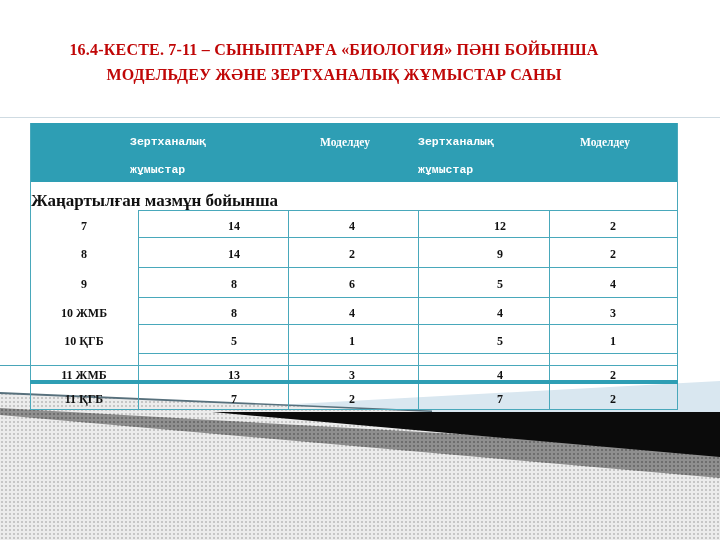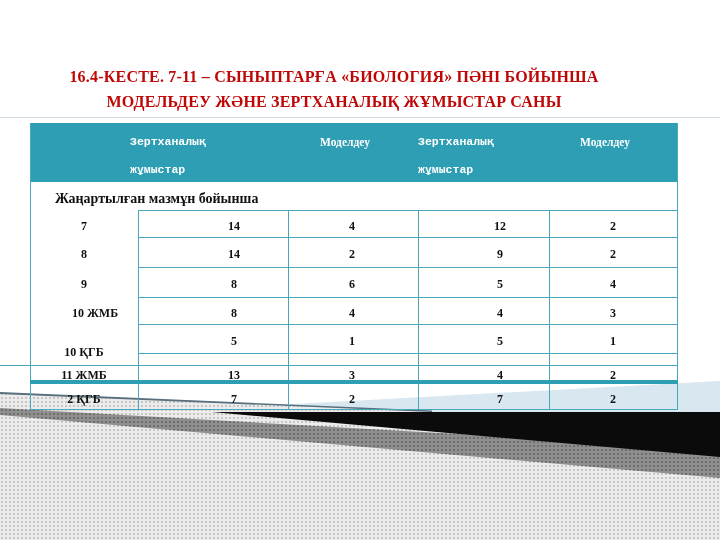--- a/index.html
+++ b/index.html
@@ -2,21 +2,21 @@
 <html><head>
 <meta charset="utf-8">
 <style>
   html,body{margin:0;padding:0;background:#fff;}
   .slide{
     position:relative;width:720px;height:540px;background:#ffffff;
     font-family:"Liberation Serif",serif;overflow:hidden;
   }
   
   .title{
-    position:absolute;top:64px;left:0;width:668px;text-align:center;
+    position:absolute;top:37px;left:0;width:668px;text-align:center;
     color:var(--title-color,#c00707);font-weight:bold;font-size:16px;line-height:25px;
     letter-spacing:.2px;
   }
   
   .rule-top{position:absolute;top:117px;left:0;width:720px;height:1px;background:#cfdbe2;}
 
   
   .deco{position:absolute;left:0;top:0;width:720px;height:540px;}
   .deco-blue{background:#d9e7f0;clip-path:polygon(128px 413px,720px 381px,720px 415px);}
   .deco-lightgray{
@@ -37,21 +37,21 @@
   
   .ext-line{position:absolute;top:365px;left:0;width:30px;height:1px;background:#49a5b8;}
 
   
   .dtable{position:absolute;left:30px;top:123px;width:648px;height:288px;}
   .thead{position:absolute;left:0;top:0;width:648px;height:59px;background:var(--accent,#2e9eb4);}
   .th{position:absolute;top:5px;color:#fff;font-weight:bold;font-size:11.5px;line-height:28px;white-space:nowrap;}
   .th-wrap{white-space:normal;width:102px;font-family:Liberation Mono, monospace;}
   .th0{left:18px;} .th1{left:100px;} .th2{left:290px;} .th3{left:388px;} .th4{left:550px;}
 
-  .sec{position:absolute;font-weight:bold;font-size:14px;color:#111;top:68px;white-space:nowrap;margin-left:24px;}
+  .sec{position:absolute;font-weight:bold;font-size:17px;color:#111;top:68px;white-space:nowrap;}
   .sec-left{left:1px;} .sec-right{left:388px;}
 
   .hline{position:absolute;height:1px;background:#49a8bb;}
   .vline{position:absolute;width:1px;background:#49a8bb;}
   .thickline{position:absolute;left:0;top:257px;width:648px;height:4px;background:var(--accent,#2e9eb4);}
 
   .row-cell{
     position:absolute;display:flex;align-items:center;justify-content:center;
     font-weight:bold;font-size:12px;color:#111;padding-top:5px;box-sizing:border-box;
     white-space:nowrap;
@@ -119,42 +119,42 @@
           <div class="row-cell" style="left: 553px; width: 60px; top: 114px; height: 30px;">2</div>
         </div>
         <div>
           <div class="row-cell" style="left: 4px; width: 100px; top: 144px; height: 30px;">9</div>
           <div class="row-cell" style="left: 174px; width: 60px; top: 144px; height: 30px;">8</div>
           <div class="row-cell" style="left: 292px; width: 60px; top: 144px; height: 30px;">6</div>
           <div class="row-cell" style="left: 440px; width: 60px; top: 144px; height: 30px;">5</div>
           <div class="row-cell" style="left: 553px; width: 60px; top: 144px; height: 30px;">4</div>
         </div>
         <div>
-          <div class="row-cell" style="left: 15px; width: 100px; top: 174px; height: 27px;">10 ЖМБ</div>
+          <div class="row-cell" style="left: 4px; width: 100px; top: 174px; height: 27px;">10 ЖМБ</div>
           <div class="row-cell" style="left: 174px; width: 60px; top: 174px; height: 27px;">8</div>
           <div class="row-cell" style="left: 292px; width: 60px; top: 174px; height: 27px;">4</div>
           <div class="row-cell" style="left: 440px; width: 60px; top: 174px; height: 27px;">4</div>
           <div class="row-cell" style="left: 553px; width: 60px; top: 174px; height: 27px;">3</div>
         </div>
         <div>
-          <div class="row-cell" style="left: 4px; width: 100px; top: 212px; height: 29px;">10 ҚГБ</div>
+          <div class="row-cell" style="left: 4px; width: 100px; top: 201px; height: 29px;">10 ҚГБ</div>
           <div class="row-cell" style="left: 174px; width: 60px; top: 201px; height: 29px;">5</div>
           <div class="row-cell" style="left: 292px; width: 60px; top: 201px; height: 29px;">1</div>
           <div class="row-cell" style="left: 440px; width: 60px; top: 201px; height: 29px;">5</div>
           <div class="row-cell" style="left: 553px; width: 60px; top: 201px; height: 29px;">1</div>
         </div>
         <div>
           <div class="row-cell" style="left: 4px; width: 100px; top: 242px; height: 15px;">11 ЖМБ</div>
           <div class="row-cell" style="left: 174px; width: 60px; top: 242px; height: 15px;">13</div>
           <div class="row-cell" style="left: 292px; width: 60px; top: 242px; height: 15px;">3</div>
           <div class="row-cell" style="left: 440px; width: 60px; top: 242px; height: 15px;">4</div>
           <div class="row-cell" style="left: 553px; width: 60px; top: 242px; height: 15px;">2</div>
         </div>
         <div>
-          <div class="row-cell" style="left: 4px; width: 100px; top: 261px; height: 25px;">2 ҚГБ</div>
+          <div class="row-cell" style="left: 4px; width: 100px; top: 261px; height: 25px;">11 ҚГБ</div>
           <div class="row-cell" style="left: 174px; width: 60px; top: 261px; height: 25px;">7</div>
           <div class="row-cell" style="left: 292px; width: 60px; top: 261px; height: 25px;">2</div>
           <div class="row-cell" style="left: 440px; width: 60px; top: 261px; height: 25px;">7</div>
           <div class="row-cell" style="left: 553px; width: 60px; top: 261px; height: 25px;">2</div>
         </div>
       </div>
 
     <div class="thickline"></div>
   </div>
 

